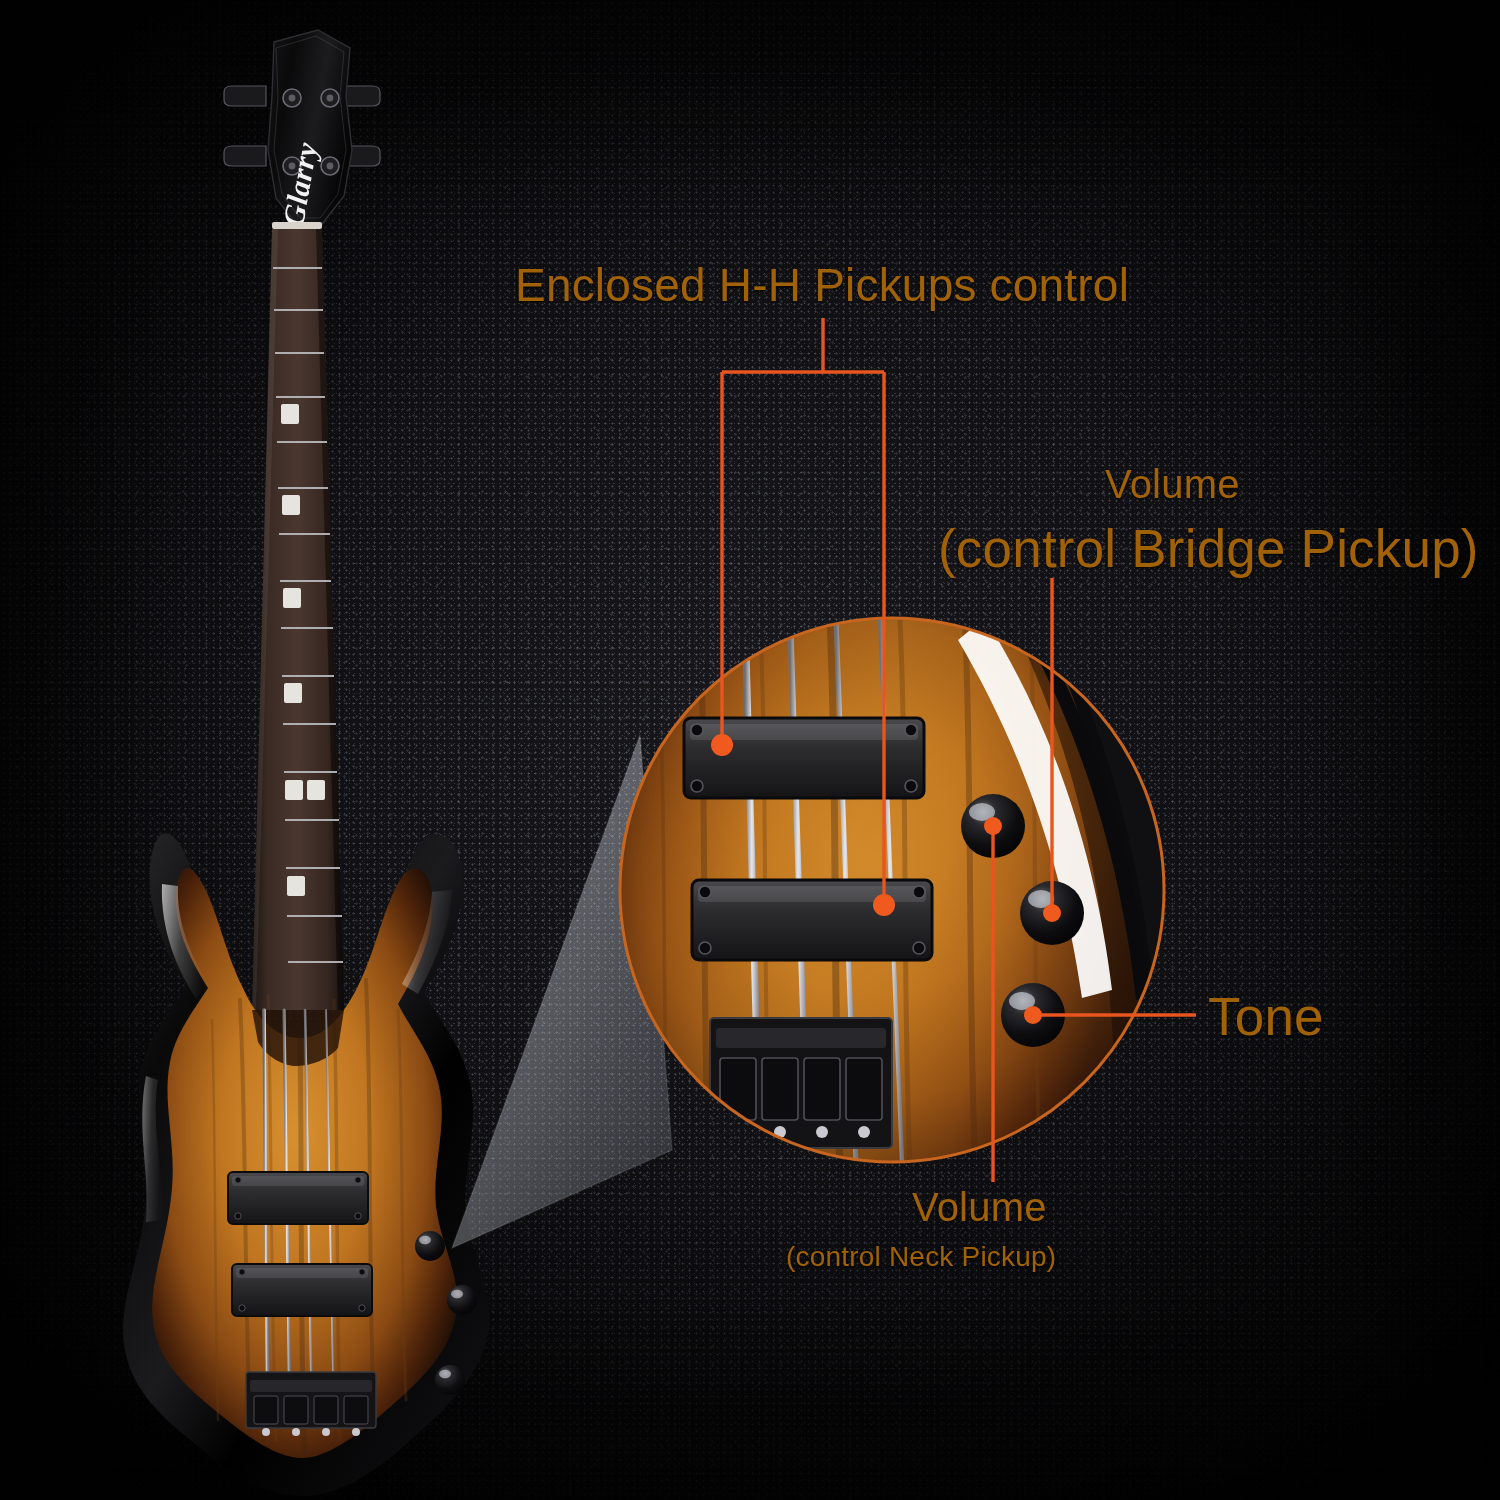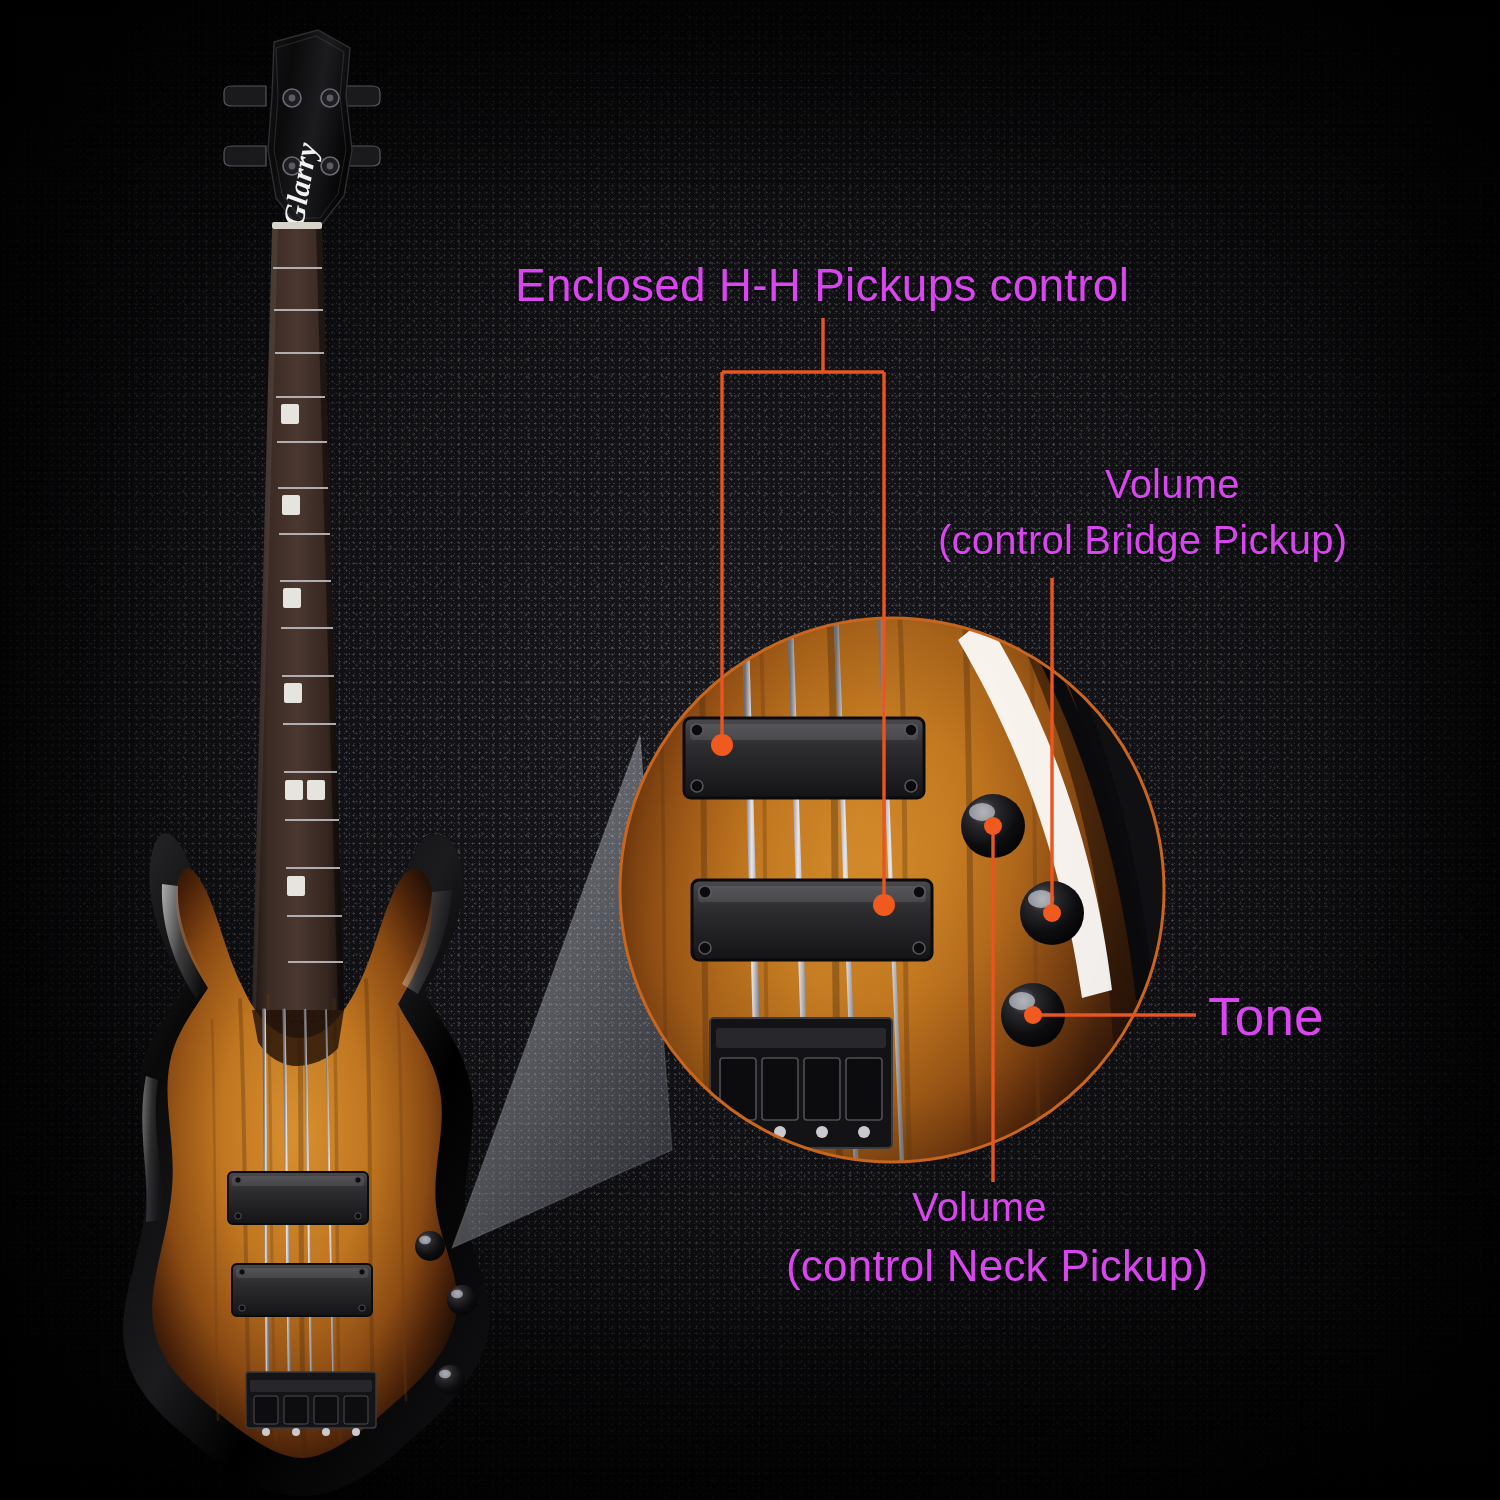--- a/index.html
+++ b/index.html
@@ -23,21 +23,21 @@
       radial-gradient(rgba(200,205,220,.30) .8px, transparent 1px),
       radial-gradient(rgba(90,95,110,.45) 1.3px, transparent 1.6px);
     background-size:13px 9px, 23px 19px;
     background-position:5px 2px, 11px 7px;
   }
   .bg-vig{position:absolute;inset:0;
     background:radial-gradient(ellipse 68% 62% at 50% 48%, rgba(0,0,0,0) 0%, rgba(0,0,0,.28) 46%, rgba(0,0,0,.72) 74%, rgba(0,0,0,.95) 100%);}
   .bg-vig2{position:absolute;inset:0;
     background:linear-gradient(180deg, rgba(0,0,0,.55) 0%, rgba(0,0,0,0) 14%, rgba(0,0,0,0) 86%, rgba(0,0,0,.6) 100%),
                linear-gradient(90deg, rgba(0,0,0,.55) 0%, rgba(0,0,0,0) 12%, rgba(0,0,0,0) 88%, rgba(0,0,0,.55) 100%);}
-  .lbl{position:absolute;color:#d946ef;font-weight:400;letter-spacing:.2px;
+  .lbl{position:absolute;color:#a16207;font-weight:400;letter-spacing:.2px;
        text-shadow:0 1px 3px rgba(0,0,0,.9);white-space:nowrap;}
 
   
   #guitar{position:absolute;left:0;top:0;width:1500px;height:1500px;}
 </style>
 </head>
 <body>
 
 <div id="stage">
 
@@ -396,20 +396,20 @@
       <circle cx="884" cy="905" r="11"></circle>
       <circle cx="1052" cy="913" r="9"></circle>
       <circle cx="1033" cy="1015" r="9"></circle>
       <circle cx="993" cy="826" r="9"></circle>
     </g>
   </svg>
 
   <div class="lbl" style="left:515px;top:258px;font-size:46px;">Enclosed H-H Pickups control</div>
 
   <div class="lbl" style="left:1105px;top:462px;font-size:40px;">Volume</div>
-  <div class="lbl" style="left:938px;top:518px;font-size:40px;">(control Bridge Pickup)</div>
+  <div class="lbl" style="left:938px;top:518px;font-size:53px;">(control Bridge Pickup)</div>
 
   <div class="lbl" style="left:1208px;top:986px;font-size:53px;">Tone</div>
 
   <div class="lbl" style="left:912px;top:1185px;font-size:40px;">Volume</div>
-  <div class="lbl" style="left:786px;top:1241px;font-size:44px;">(control Neck Pickup)</div>
+  <div class="lbl" style="left:786px;top:1241px;font-size:28px;">(control Neck Pickup)</div>
 
 </div>
 
 </body></html>

